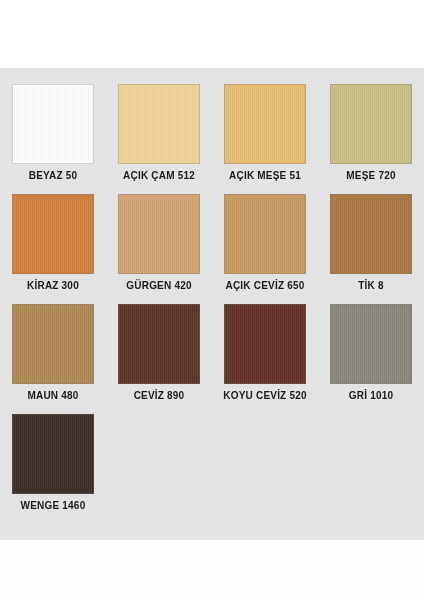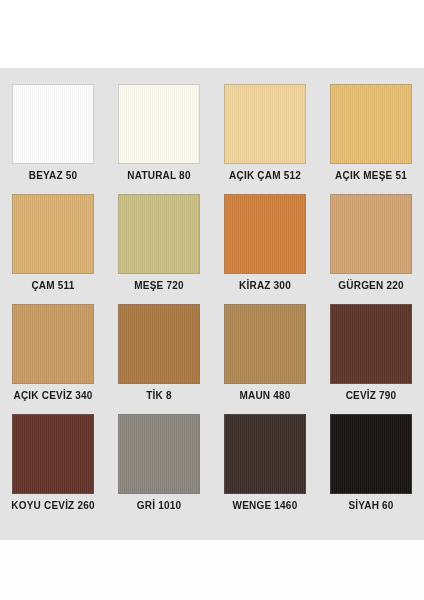--- a/index.html
+++ b/index.html
@@ -119,91 +119,79 @@
 
   <div class="chart-panel" style="background-color: rgb(227, 227, 227);"></div>
 
   <div class="swatch-grid">
 
     <div class="swatch-cell">
       <div class="swatch-chip" style="background-color: rgb(253, 253, 253);"></div>
       <div class="swatch-label">BEYAZ 50</div>
     </div>
 
-    <div class="swatch-cell">
-      <div class="swatch-chip" style="background-color: rgb(253, 251, 238);"></div>
-      <div class="swatch-label">NATURAL 80</div>
-    </div>
 
     <div class="swatch-cell">
       <div class="swatch-chip" style="background-color: rgb(240, 212, 155);"></div>
       <div class="swatch-label">AÇIK ÇAM 512</div>
     </div>
 
     <div class="swatch-cell">
       <div class="swatch-chip" style="background-color: rgb(231, 189, 114);"></div>
       <div class="swatch-label">AÇIK MEŞE 51</div>
     </div>
 
-    <div class="swatch-cell">
-      <div class="swatch-chip" style="background-color: rgb(220, 177, 114);"></div>
-      <div class="swatch-label">ÇAM 511</div>
-    </div>
 
     <div class="swatch-cell">
       <div class="swatch-chip" style="background-color: rgb(201, 191, 133);"></div>
       <div class="swatch-label">MEŞE 720</div>
     </div>
 
     <div class="swatch-cell">
       <div class="swatch-chip" style="background-color: rgb(208, 128, 62);"></div>
       <div class="swatch-label">KİRAZ 300</div>
     </div>
 
     <div class="swatch-cell">
       <div class="swatch-chip" style="background-color: rgb(210, 164, 115);"></div>
-      <div class="swatch-label">GÜRGEN 220</div>
+      <div class="swatch-label">GÜRGEN 420</div>
     </div>
 
     <div class="swatch-cell">
       <div class="swatch-chip" style="background-color: rgb(200, 154, 99);"></div>
-      <div class="swatch-label">AÇIK CEVİZ 340</div>
+      <div class="swatch-label">AÇIK CEVİZ 650</div>
     </div>
 
     <div class="swatch-cell">
       <div class="swatch-chip" style="background-color: rgb(169, 119, 68);"></div>
       <div class="swatch-label">TİK 8</div>
     </div>
 
     <div class="swatch-cell">
       <div class="swatch-chip" style="background-color: rgb(176, 136, 85);"></div>
       <div class="swatch-label">MAUN 480</div>
     </div>
 
     <div class="swatch-cell">
       <div class="swatch-chip" style="background-color: rgb(92, 53, 40);"></div>
-      <div class="swatch-label">CEVİZ 790</div>
+      <div class="swatch-label">CEVİZ 890</div>
     </div>
 
     <div class="swatch-cell">
       <div class="swatch-chip" style="background-color: rgb(98, 51, 42);"></div>
-      <div class="swatch-label">KOYU CEVİZ 260</div>
+      <div class="swatch-label">KOYU CEVİZ 520</div>
     </div>
 
     <div class="swatch-cell">
       <div class="swatch-chip" style="background-color: rgb(138, 134, 124);"></div>
       <div class="swatch-label">GRİ 1010</div>
     </div>
 
     <div class="swatch-cell">
       <div class="swatch-chip" style="background-color: rgb(59, 46, 39);"></div>
       <div class="swatch-label">WENGE 1460</div>
     </div>
 
-    <div class="swatch-cell">
-      <div class="swatch-chip" style="background-color: rgb(22, 19, 18);"></div>
-      <div class="swatch-label">SİYAH 60</div>
-    </div>
 
   </div>
 
   <div class="bottom-band"></div>
 </div>
 
 </body></html>

